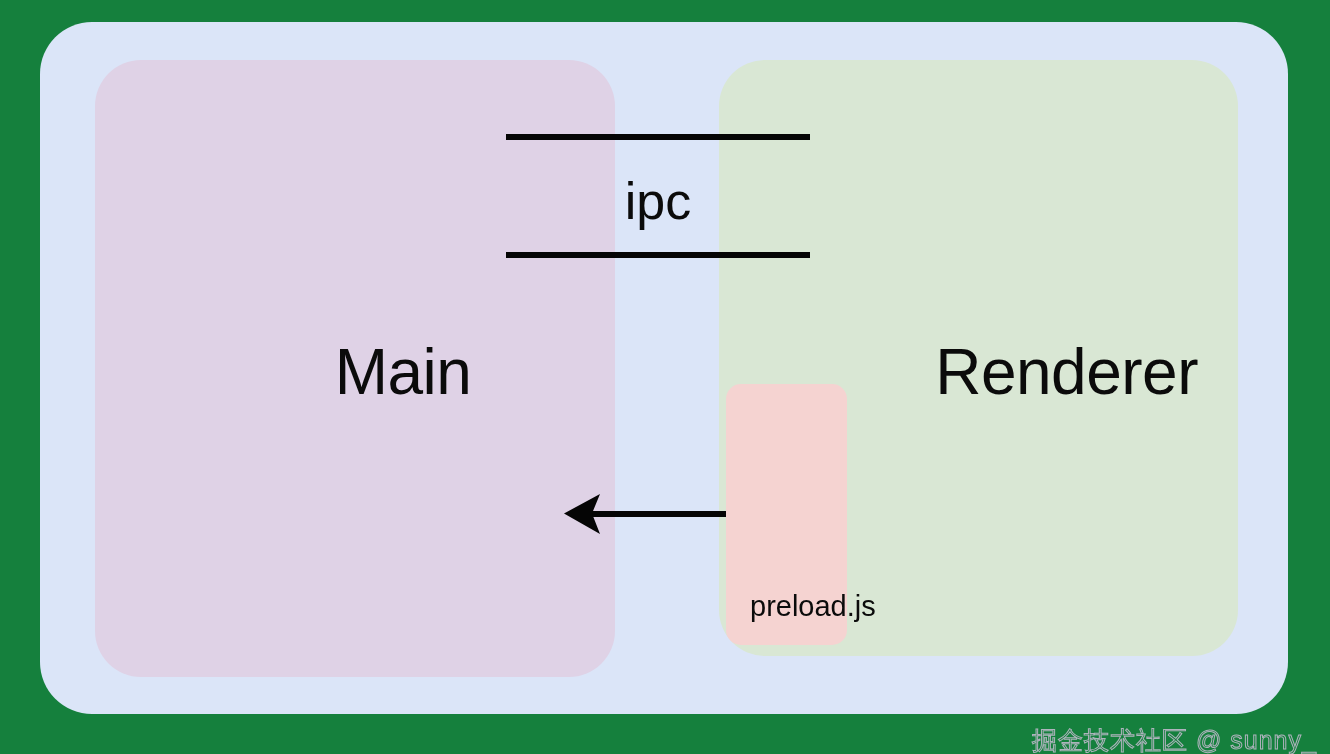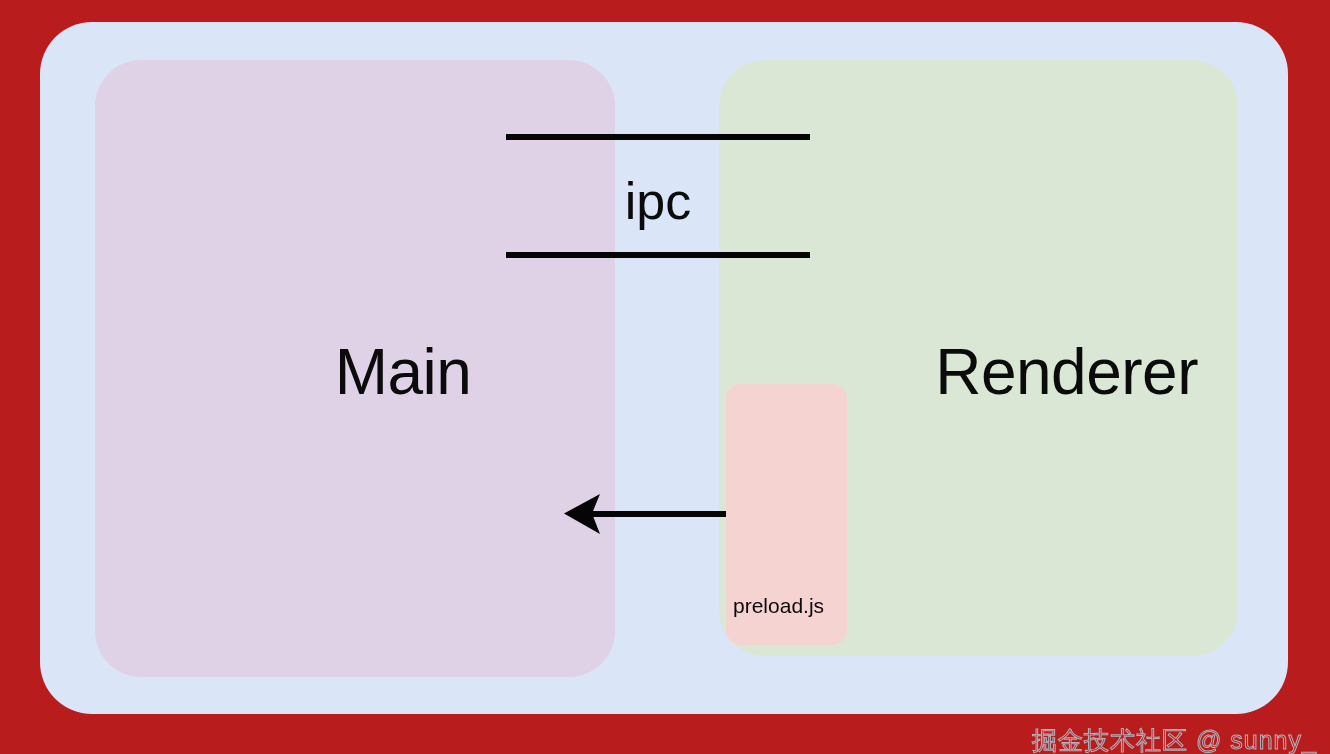--- a/index.html
+++ b/index.html
@@ -10,21 +10,21 @@
   body {
     width: 1330px;
     height: 754px;
     font-family: "Liberation Sans", "DejaVu Sans", sans-serif;
     overflow: hidden;
   }
   #canvas {
     position: relative;
     width: 1330px;
     height: 754px;
-    background: #b91c1c;
+    background: #15803d;
   }
 
   
   .app-container {
     position: absolute;
     left: 40px;
     top: 22px;
     width: 1248px;
     height: 692px;
     background: #dbe5f8;
@@ -84,23 +84,23 @@
     width: 479px;
     text-align: right;
     font-size: 64px;
     line-height: 72px;
     color: #0b0b0b;
     letter-spacing: -0.5px;
     white-space: nowrap;
   }
   .label-preload {
     position: absolute;
-    left: 733px;
+    left: 750px;
     top: 589px;
-    font-size: 21px;
+    font-size: 29px;
     line-height: 34px;
     color: #0b0b0b;
     white-space: nowrap;
     text-align: center;
   }
   .label-ipc {
     position: absolute;
     left: 506px;
     top: 170px;
     width: 304px;

